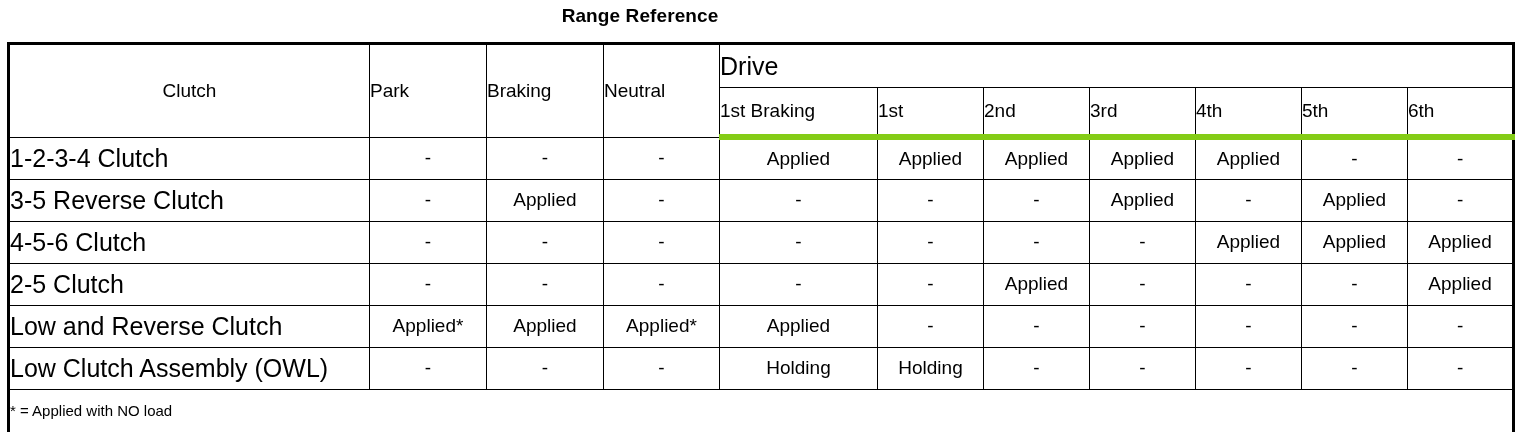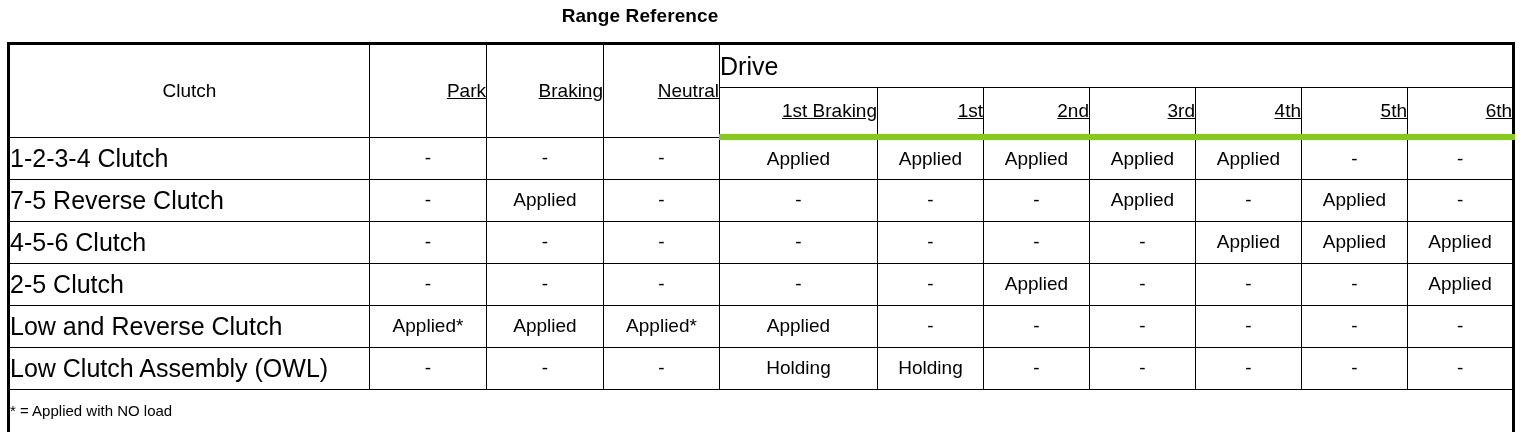--- a/index.html
+++ b/index.html
@@ -55,27 +55,26 @@
   }
   .hdr-range {
     text-align: center;
     font-size: 19px;
     font-weight: bold;
     height: 89px;
     vertical-align: bottom;
     padding-bottom: 9px;
   }
   .hdr-sub {
-    text-align: right;
+    text-align: left;
     font-size: 19px;
     font-weight: bold;
     height: 46px;
     vertical-align: bottom;
     padding-bottom: 9px;
-    text-decoration: underline;
   }
   tbody tr {
     height: 42px;
   }
   td.rowlabel {
     text-align: left;
     padding-left: 8px;
     font-size: 25px;
   }
   td.cell {
@@ -153,21 +152,21 @@
           <td class="cell">-</td>
           <td class="cell">Applied</td>
           <td class="cell">Applied</td>
           <td class="cell">Applied</td>
           <td class="cell">Applied</td>
           <td class="cell">Applied</td>
           <td class="cell">-</td>
           <td class="cell">-</td>
         </tr>
         <tr class="bodyrow">
-          <td class="rowlabel">7-5 Reverse Clutch</td>
+          <td class="rowlabel">3-5 Reverse Clutch</td>
           <td class="cell">-</td>
           <td class="cell">Applied</td>
           <td class="cell">-</td>
           <td class="cell">-</td>
           <td class="cell">-</td>
           <td class="cell">-</td>
           <td class="cell">Applied</td>
           <td class="cell">-</td>
           <td class="cell">Applied</td>
           <td class="cell">-</td>

